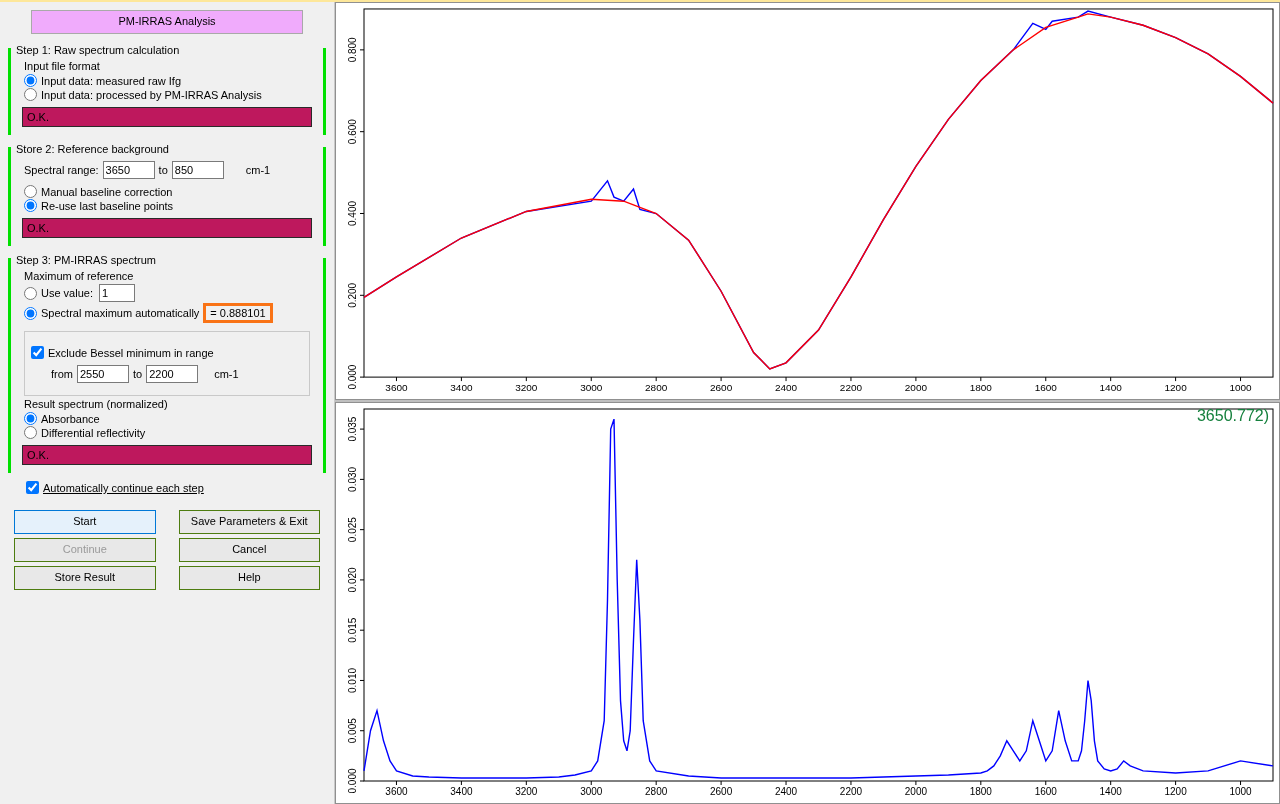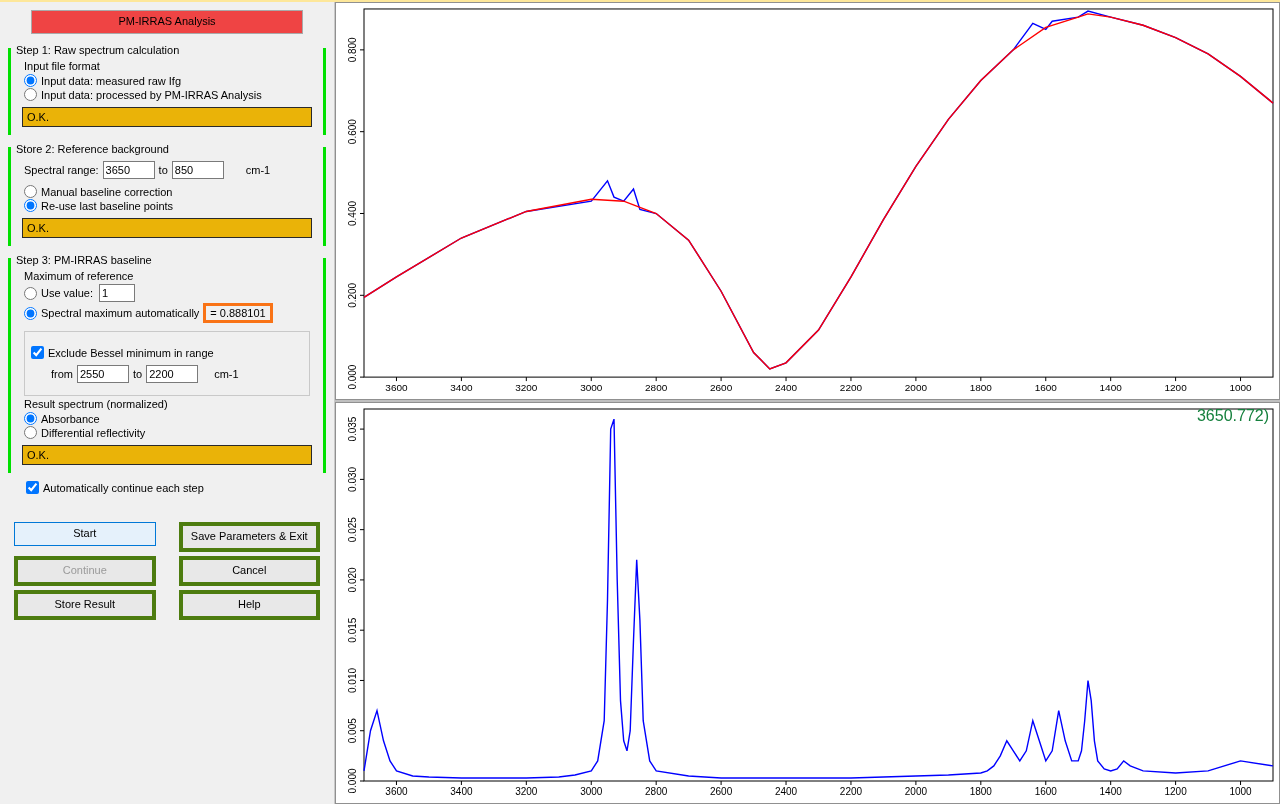--- a/index.html
+++ b/index.html
@@ -29,21 +29,21 @@
     box-sizing: border-box;
     padding: 8px 10px 8px 10px;
   }
   .header-btn {
     display: block;
     margin: 0 auto 10px auto;
     width: 270px;
     height: 22px;
     line-height: 20px;
     text-align: center;
-    background: #ef4444;
+    background: #f0abfc;
     border: 1px solid #a9a9a9;
     font-size: 11px;
   }
   .step-block {
     border: none;
     padding: 0 4px 8px 4px;
     margin-bottom: 8px;
     position: relative;
   }
   .step-block .green-left,
@@ -84,54 +84,55 @@
     width: 46px;
     height: 16px;
     border: 1px solid #7a7a7a;
     font-size: 11px;
     padding: 0 2px;
   }
   .ok-bar {
     margin: 6px 8px 0 8px;
     height: 18px;
     line-height: 18px;
-    background: #eab308;
+    background: #be185d;
     border: 1px solid #2a2a2a;
     padding-left: 4px;
     font-size: 11px;
     color: #000;
   }
   .auto-max {
     display: inline-block;
     border: 3px solid #f97316;
     padding: 1px 4px;
     font-size: 11px;
     margin-left: 4px;
   }
   .bessel-box {
     border: 1px solid #c9c9c9;
     margin: 8px 10px 2px 10px;
     padding: 13px 6px 6px 6px;
   }
   .autocont-row {
     display: flex;
     align-items: flex-end;
-    margin: 6px 0 12px 16px;
-    font-size: 11px;
+    margin: 6px 0 0 16px;
+    font-size: 11px;
+    text-decoration: underline;
   }
   .autocont-row input { margin: 0 4px 0 0; }
   .btn-grid {
     display: grid;
     grid-template-columns: 1fr 1fr;
     gap: 4px 23px;
     padding: 16px 4px;
   }
   .btn {
     height: 22px;
-    border: 4px solid #4d7c0f;
+    border: 1px solid #4d7c0f;
     background: #e8e8e8;
     font-size: 11px;
     text-align: center;
     line-height: 20px;
     cursor: default;
   }
   .btn.primary {
     border: 1px solid #0078d7;
     background: #e5f1fb;
   }
@@ -212,21 +213,21 @@
       <label class="radio-row">
         <input type="radio" name="bl" checked="" style="">
         <span>Re-use last baseline points</span>
       </label>
       <div class="ok-bar">O.K.</div>
     </div>
 
     <div class="step-block">
       <div class="green-left"></div>
       <div class="green-right"></div>
-      <div class="step-title">Step 3: PM-IRRAS baseline</div>
+      <div class="step-title">Step 3: PM-IRRAS spectrum</div>
       <div class="sub-label">Maximum of reference</div>
       <label class="radio-row">
         <input type="radio" name="mref" style="">
         <span>Use value:</span>
         <span style="width:6px"></span>
         <input class="txt" style="width: 30px;" value="1">
       </label>
       <label class="radio-row">
         <input type="radio" name="mref" checked="" style="">
         <span>Spectral maximum automatically</span>

